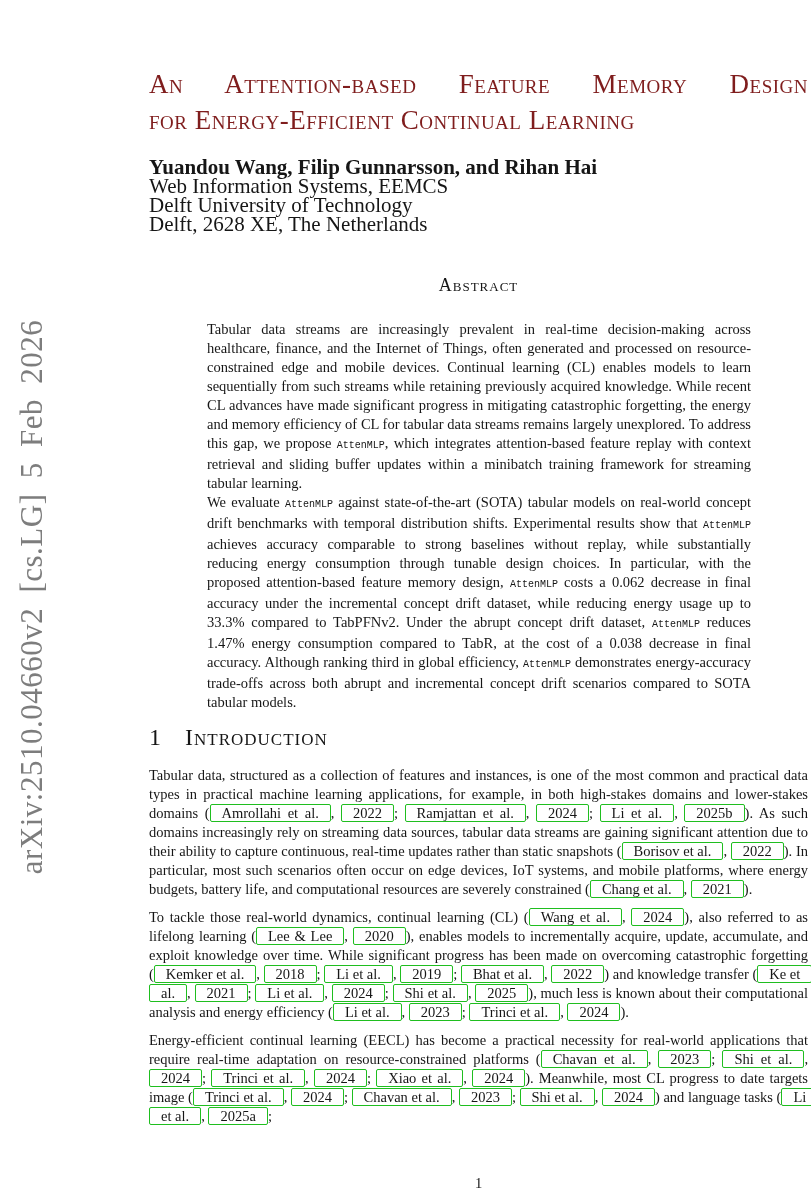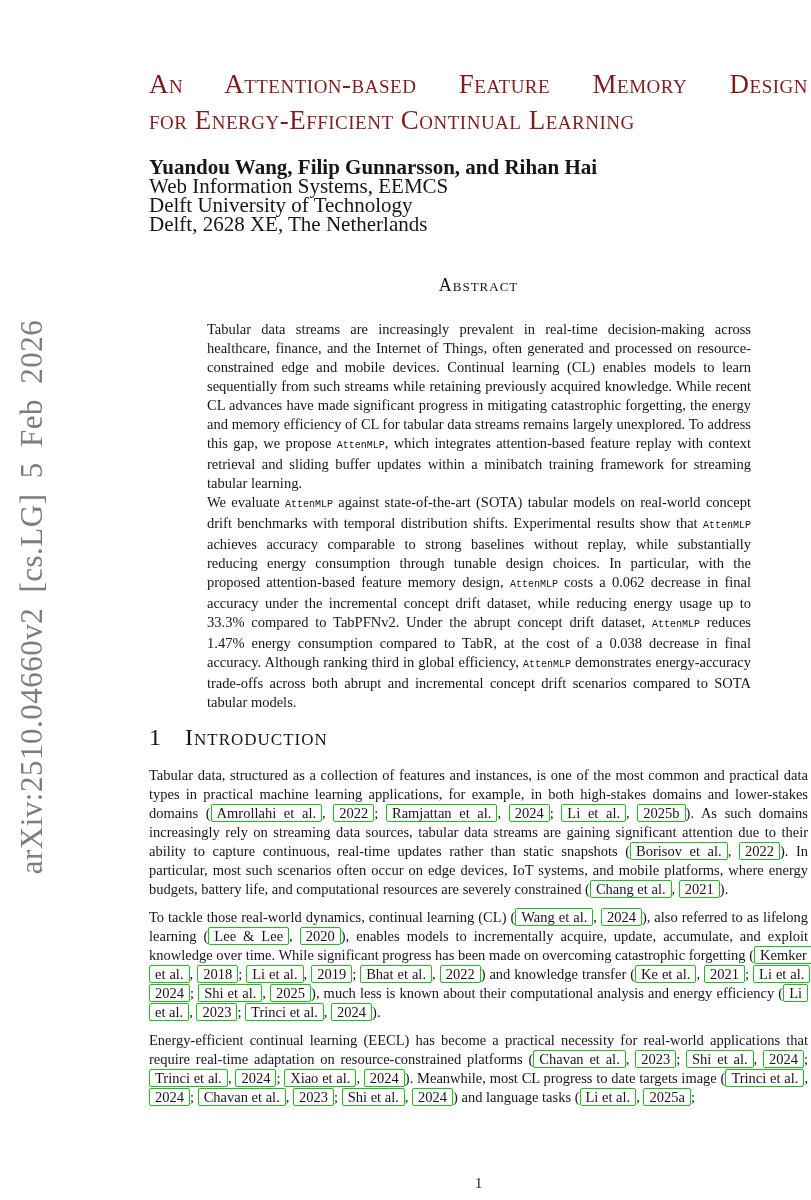--- a/index.html
+++ b/index.html
@@ -82,21 +82,21 @@
   }
 
   .mono {
     font-family: "Liberation Mono", monospace;
     font-size: 10px;
   }
 
   .cite {
     border: 1px solid #1fbe1f;
     border-radius: 2px;
-    padding: 0 5px;
+    padding: 0 11px;
     box-decoration-break: clone;
     -webkit-box-decoration-break: clone;
   }
 
   .page-number {
     position: absolute;
     top: 1175px;
     left: 149px;
     width: 659px;
     text-align: center;

